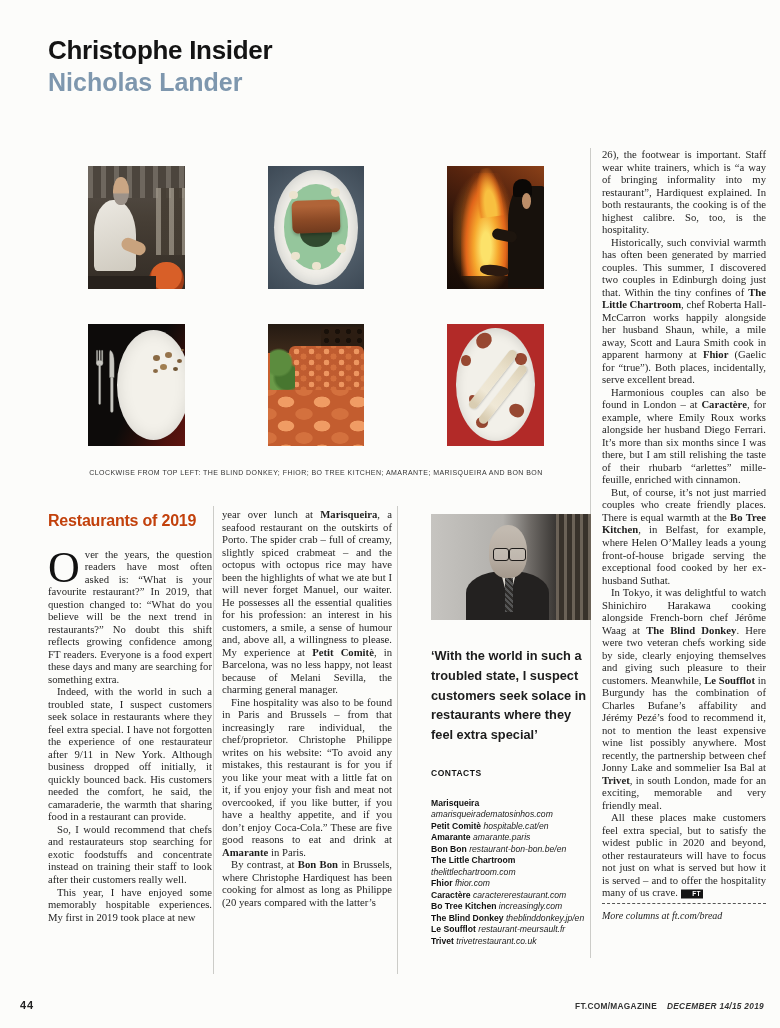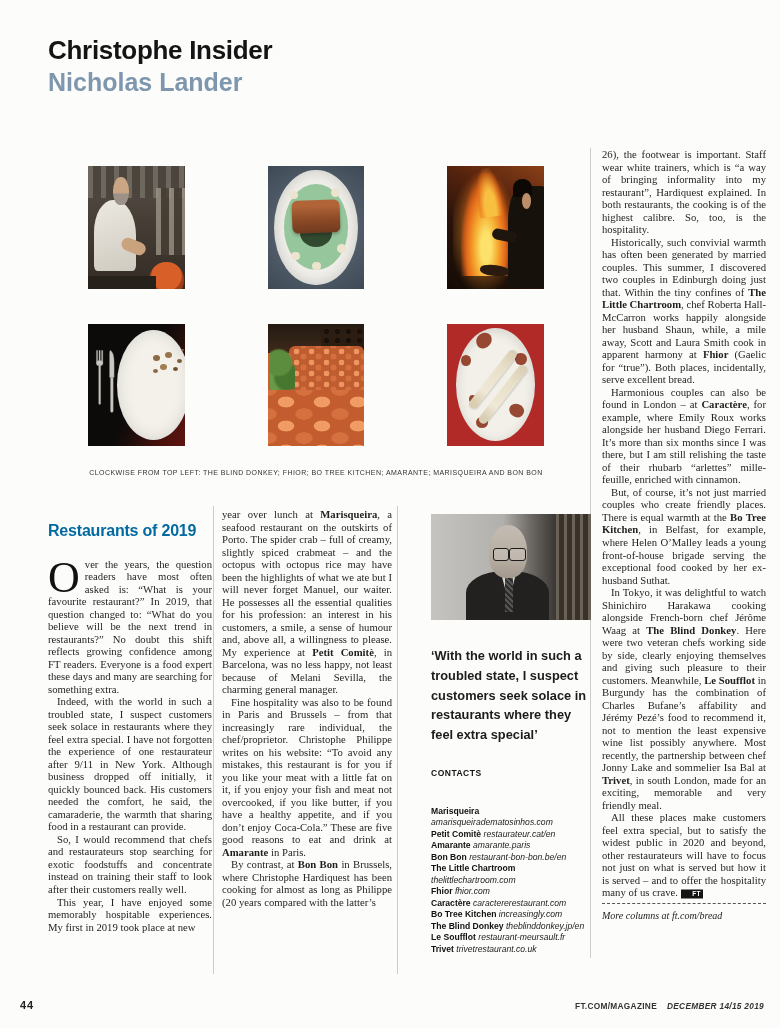--- a/index.html
+++ b/index.html
@@ -90,21 +90,21 @@
   .col{position:absolute;}
   .col1{left:48px;top:506px;width:164px;}
   .col2{left:222px;top:508px;width:170px;}
   .col3{left:429px;top:510px;width:168px;}
   .col4{left:602px;top:148px;width:164px;}
   .vr{position:absolute;width:1px;background:#ccccc8;}
   .vr1{left:213px;top:506px;height:468px;}
   .vr2{left:397px;top:506px;height:468px;}
   .vr3{left:590px;top:148px;height:810px;}
 
-  .section-head{font:700 16px/1.1 "Liberation Sans",sans-serif;color:#0369a1;margin:16px 0 18px;letter-spacing:-.2px;}
+  .section-head{font:700 16px/1.1 "Liberation Sans",sans-serif;color:#c2410c;margin:6px 0 18px;letter-spacing:-.2px;}
   .body-text{font-size:10.7px;line-height:1.17;color:#1f1f1f;}
   .body-text p{margin:0;text-align:justify;}
   .body-text p.indent{text-indent:9px;}
   .body-text b{font-weight:700;}
   .dropcap{float:left;font:400 44px/35px "Liberation Serif",serif;padding:2px 5px 0 0;color:#111;}
 
   
   .portrait{position:relative;width:160px;height:106px;margin:4px 0 0 2px;overflow:hidden;
             background:linear-gradient(90deg,#c6c4c0 0%,#b2b0ac 45%,#6e6a66 62%,#3a3734 78%,#2c2926 100%);}
   .portrait div{position:absolute;}
@@ -112,21 +112,21 @@
   .pt-head{left:36%;top:10%;width:24%;height:50%;border-radius:48% 48% 42% 42%;background:linear-gradient(180deg,#c2bab0 10%,#b3a99e 70%,#a3988c);}
   .pt-glass{top:32%;width:9%;height:10%;border:1.5px solid #1e1c1a;border-radius:3px;background:rgba(255,255,255,.15);}
   .pt-g1{left:38.5%;} .pt-g2{left:49%;}
   .pt-suit{left:22%;top:54%;width:52%;height:46%;border-radius:45% 45% 0 0;background:#232120;}
   .pt-shirt{left:44%;top:57%;width:9%;height:26%;background:#d8d4cc;clip-path:polygon(0 0,100% 0,50% 100%);}
   .pt-tie{left:46.5%;top:60%;width:4.5%;height:32%;background:repeating-linear-gradient(45deg,#555 0 2px,#2e2c2a 2px 4px);}
 
   .pull-quote{margin:26px 0 0 2px;width:160px;font:700 12.8px/1.55 "Liberation Sans",sans-serif;color:#1c1c1c;}
 
   .contacts{margin:24px 0 0 2px;font-family:"Liberation Sans",sans-serif;}
-  .contacts h4{font:700 8.5px/1 "Liberation Sans",sans-serif;letter-spacing:.5px;color:#111;margin:0 0 28px;}
+  .contacts h4{font:700 8.5px/1 "Liberation Sans",sans-serif;letter-spacing:.5px;color:#111;margin:0 0 20px;}
   .c-entry{font-size:8.6px;line-height:11.5px;color:#222;}
   .c-entry b{font-weight:700;color:#111;}
   .c-entry i{font-style:italic;}
 
   .ftmark{display:inline-block;background:#141414;color:#fff;font:700 6.5px/1 "Liberation Sans",sans-serif;
           padding:1.5px 2.5px;letter-spacing:.3px;transform:translateY(-.5px);}
   .dotted{border-top:1.5px dashed #555;height:0;margin-top:4px;}
   .more{font:italic 400 10px/1.3 "Liberation Serif",serif;color:#222;margin-top:5px;}
 
   footer{position:absolute;left:20px;right:16px;top:1000px;display:flex;justify-content:space-between;
@@ -243,21 +243,21 @@
       <div class="pt-tie"></div>
       <div class="pt-head"></div>
       <div class="pt-glass pt-g1"></div>
       <div class="pt-glass pt-g2"></div>
     </figure>
     <blockquote class="pull-quote">‘With the world in such a troubled state, I suspect customers seek solace in restaurants where they feel extra special’</blockquote>
     <div class="contacts">
       <h4>CONTACTS</h4>
       <div>
           <div class="c-entry"><b>Marisqueira</b><br><i>amarisqueiradematosinhos.com</i></div>
-          <div class="c-entry"><b>Petit Comitè</b> <i>restaurateur.cat/en</i></div>
+          <div class="c-entry"><b>Petit Comitè</b> <i>hospitable.cat/en</i></div>
           <div class="c-entry"><b>Amarante</b> <i>amarante.paris</i></div>
           <div class="c-entry"><b>Bon Bon</b> <i>restaurant-bon-bon.be/en</i></div>
           <div class="c-entry"><b>The Little Chartroom</b><br><i>thelittlechartroom.com</i></div>
           <div class="c-entry"><b>Fhior</b> <i>fhior.com</i></div>
           <div class="c-entry"><b>Caractère</b> <i>caractererestaurant.com</i></div>
           <div class="c-entry"><b>Bo Tree Kitchen</b> <i>increasingly.com</i></div>
           <div class="c-entry"><b>The Blind Donkey</b> <i>theblinddonkey.jp/en</i></div>
           <div class="c-entry"><b>Le Soufflot</b> <i>restaurant-meursault.fr</i></div>
           <div class="c-entry"><b>Trivet</b> <i>trivetrestaurant.co.uk</i></div>
         </div>

